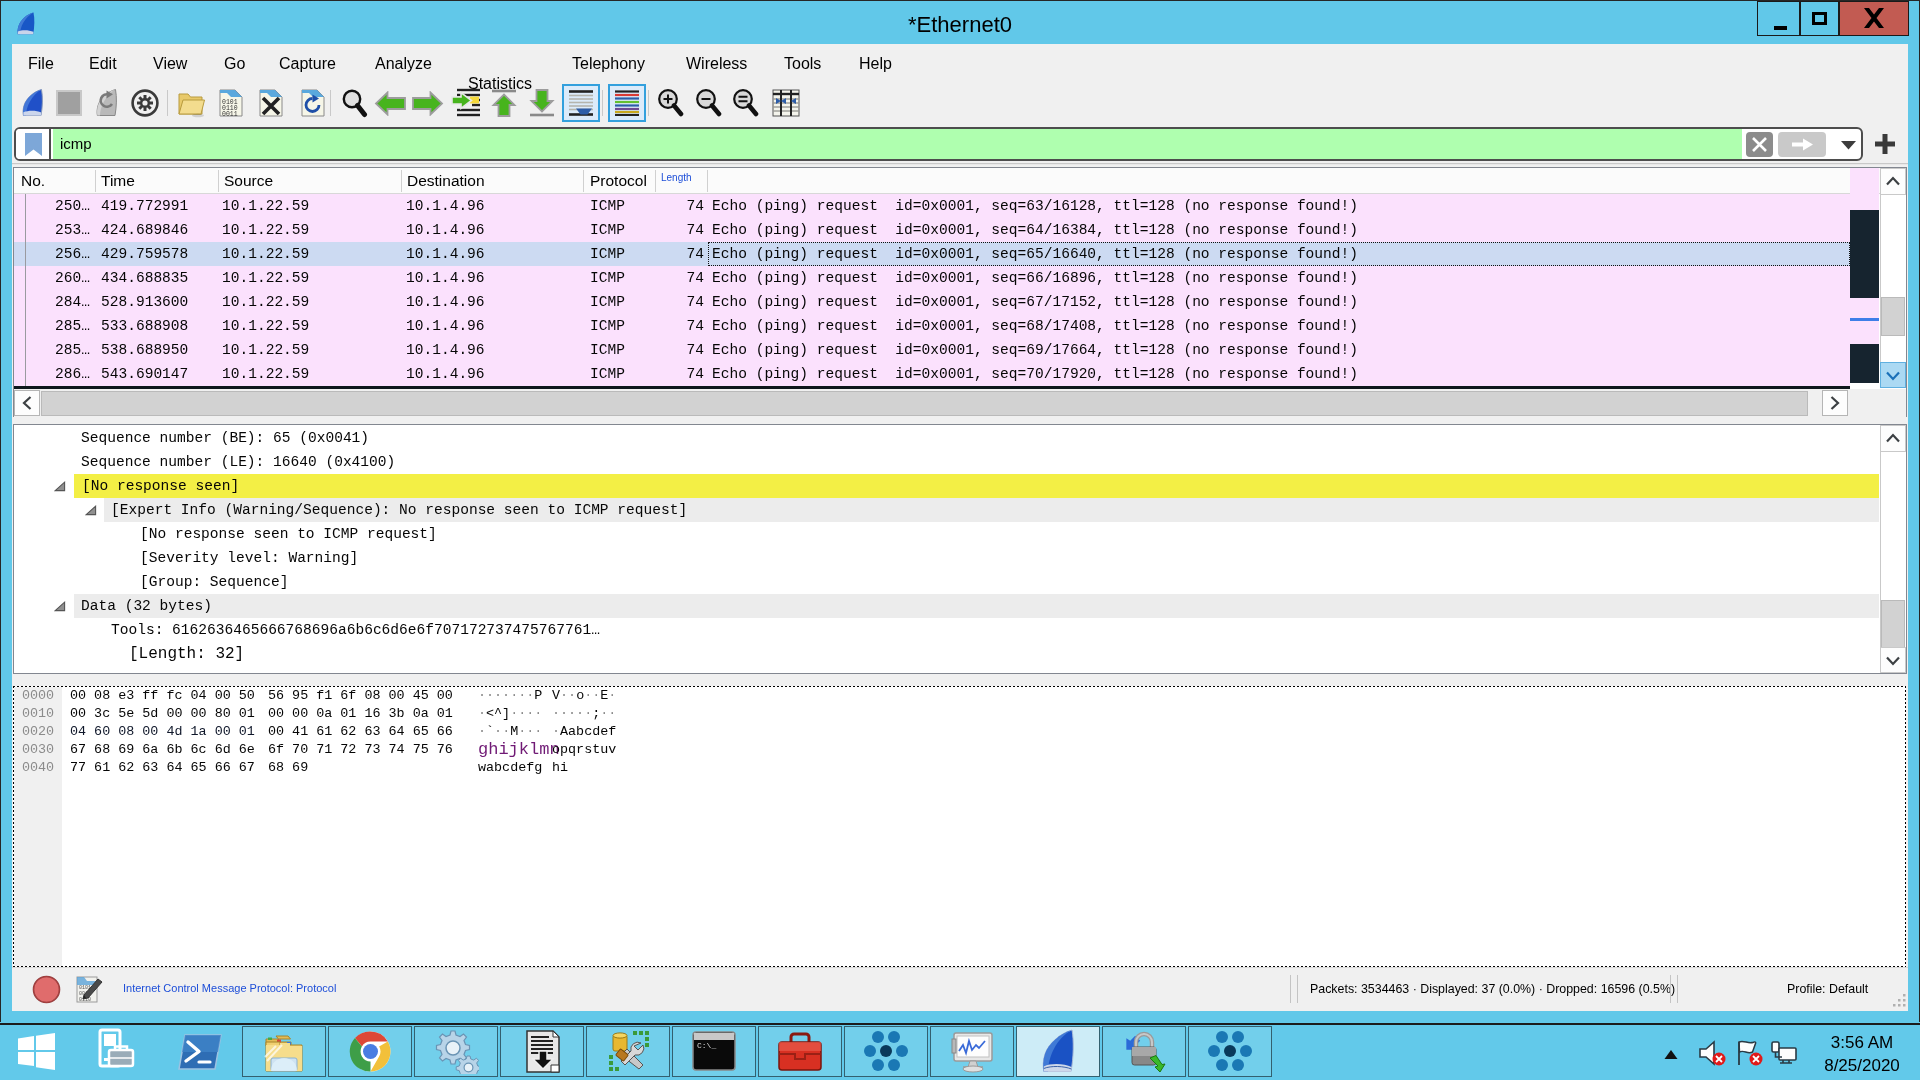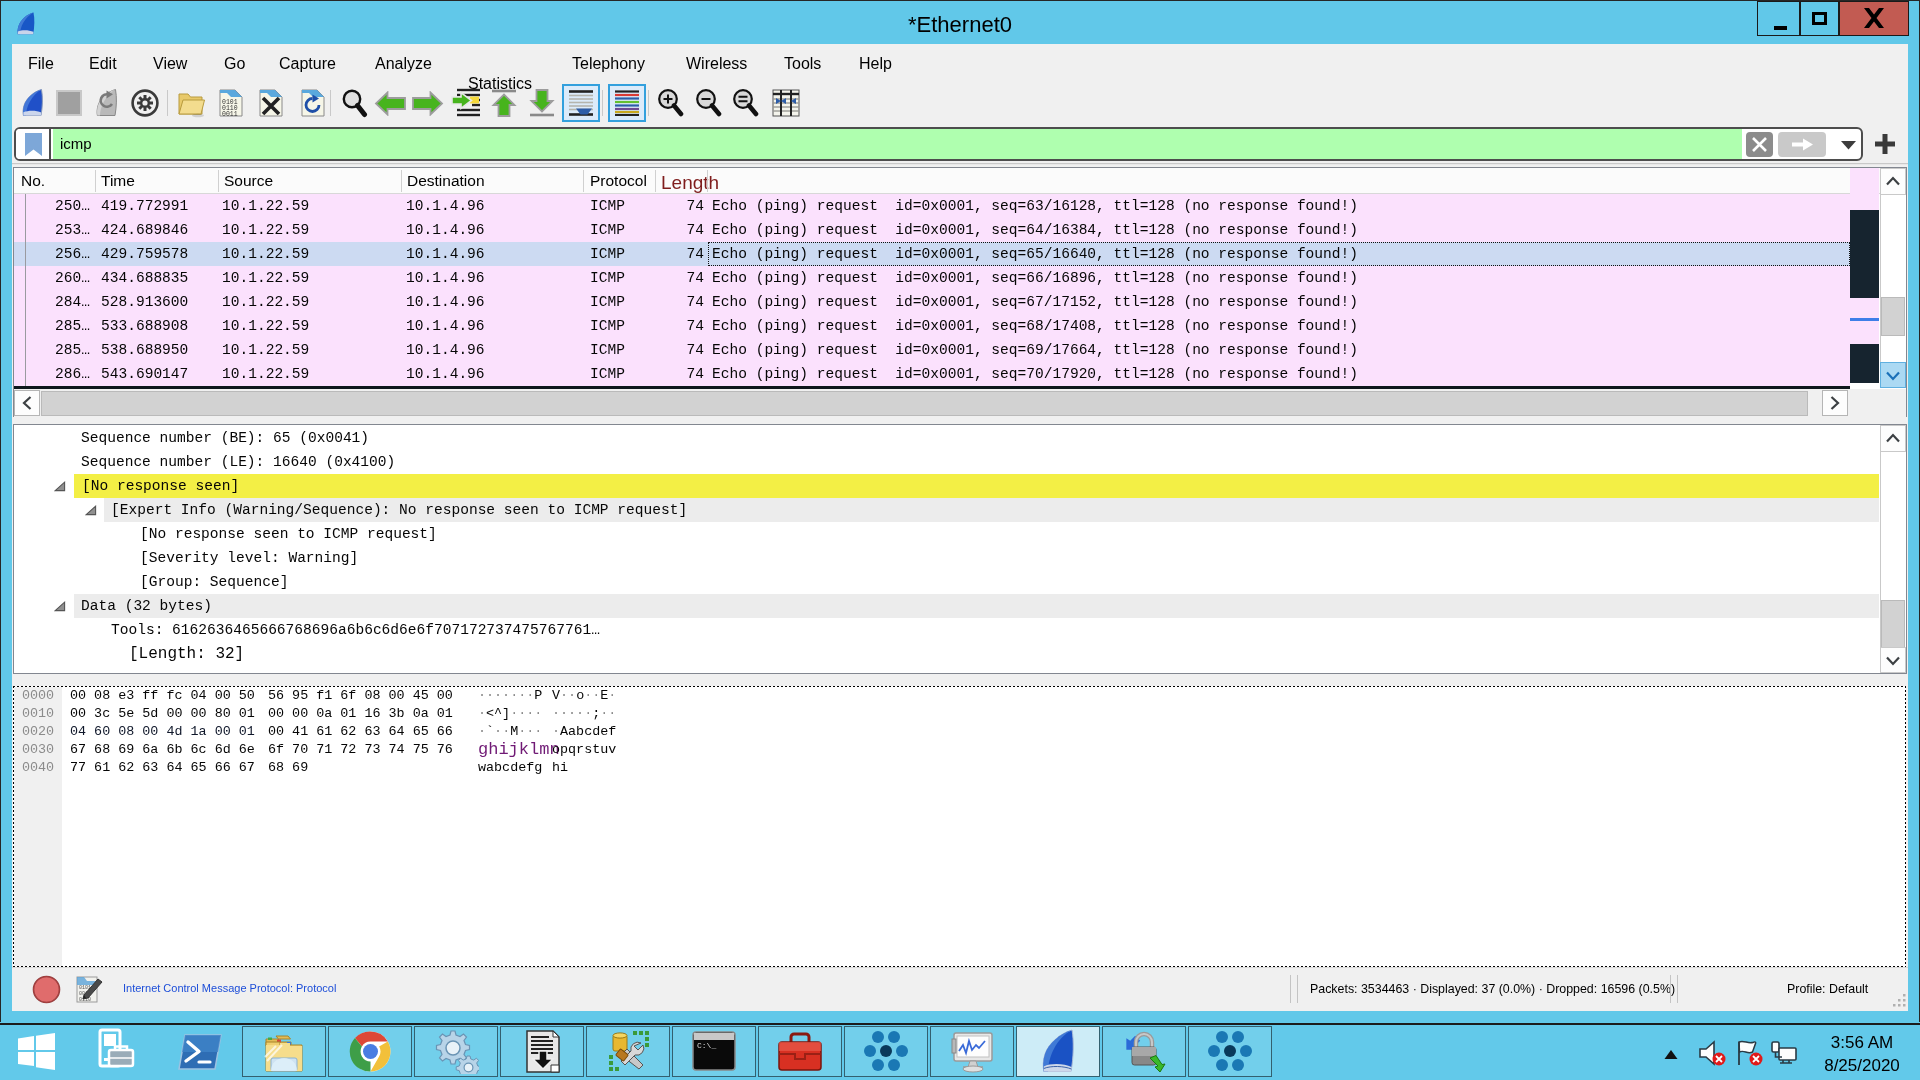--- a/index.html
+++ b/index.html
@@ -199,21 +199,21 @@
   </svg>
 <div class="a" style="left:12px;top:163px;width:1896px;height:1px;background:#c9c9c9"></div>
 <div class="a" style="left:12px;top:164px;width:1896px;height:1px;background:#e8e8e8"></div>
 <div class="a" style="left:13px;top:167px;width:1894px;height:250px;background:#fff;border:1px solid #828790"></div>
 <div class="a" style="left:14px;top:168px;width:1866px;height:26px;background:#fbfbfb;border-bottom:1px solid #d8d8d8"></div>
 <div class="a" style="left:21px;top:172px;font-size:15.5px;color:#000;white-space:pre;">No.</div>
 <div class="a" style="left:101px;top:172px;font-size:15.5px;color:#000;white-space:pre;">Time</div>
 <div class="a" style="left:224px;top:172px;font-size:15.5px;color:#000;white-space:pre;">Source</div>
 <div class="a" style="left:407px;top:172px;font-size:15.5px;color:#000;white-space:pre;">Destination</div>
 <div class="a" style="left:590px;top:172px;font-size:15.5px;color:#000;white-space:pre;">Protocol</div>
-<div class="a" style="left:661px;top:172px;font-size:19px;color:#7f1d1d;white-space:pre;">Length</div>
+<div class="a" style="left:661px;top:172px;font-size:10px;color:#1d4ed8;white-space:pre;">Length</div>
 <div class="a" style="left:713px;top:172px;font-size:15.5px;color:#000;white-space:pre;margin-top:30px;">Info</div>
 <div class="a" style="left:95px;top:170px;width:1px;height:22px;background:#d0d0d0"></div>
 <div class="a" style="left:218px;top:170px;width:1px;height:22px;background:#d0d0d0"></div>
 <div class="a" style="left:401px;top:170px;width:1px;height:22px;background:#d0d0d0"></div>
 <div class="a" style="left:583px;top:170px;width:1px;height:22px;background:#d0d0d0"></div>
 <div class="a" style="left:655px;top:170px;width:1px;height:22px;background:#d0d0d0"></div>
 <div class="a" style="left:707px;top:170px;width:1px;height:22px;background:#d0d0d0"></div>
 <div class="a" style="left:14px;top:194px;width:1836px;height:24px;background:#fbe1fd"></div>
 <div class="a mono" style="left:14px;top:194px;width:1836px;height:24px;font-size:14.56px;line-height:24px;color:#060606;white-space:pre"><span class="a" style="left:22px;width:54px;text-align:right">250…</span><span class="a" style="left:87px">419.772991</span><span class="a" style="left:208px">10.1.22.59</span><span class="a" style="left:392px">10.1.4.96</span><span class="a" style="left:576px">ICMP</span><span class="a" style="left:640px;width:50px;text-align:right">74</span><span class="a" style="left:698px">Echo (ping) request  id=0x0001, seq=63/16128, ttl=128 (no response found!)</span></div>
 <div class="a" style="left:14px;top:218px;width:1836px;height:24px;background:#fbe1fd"></div>

